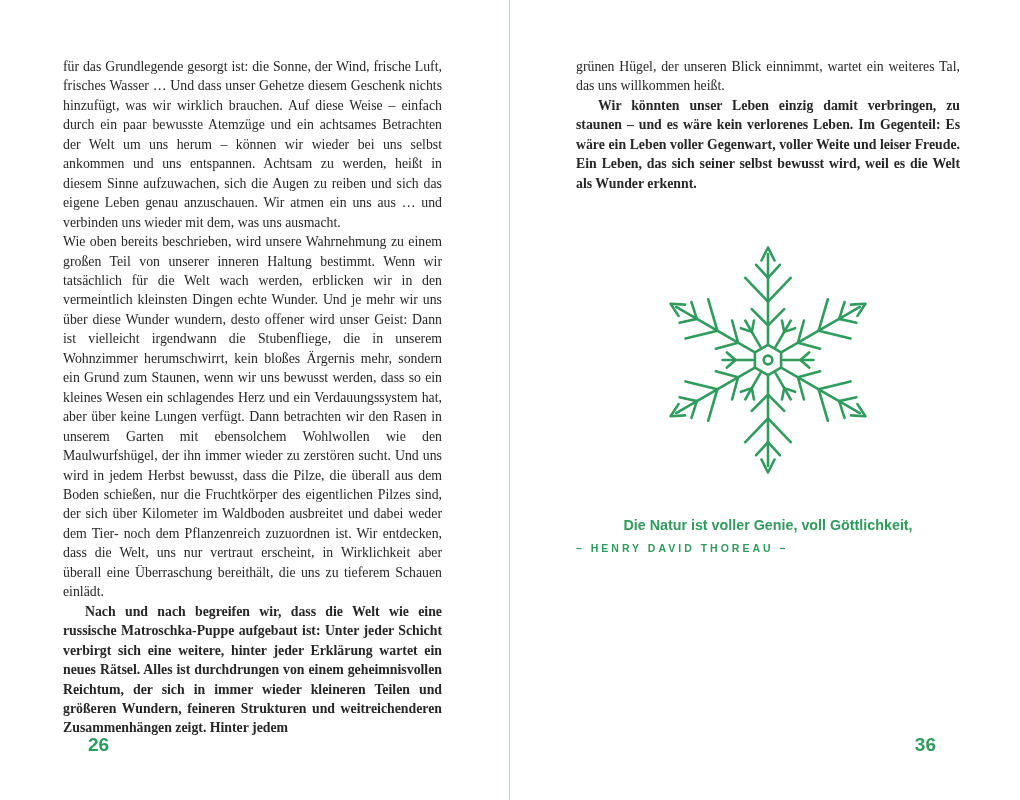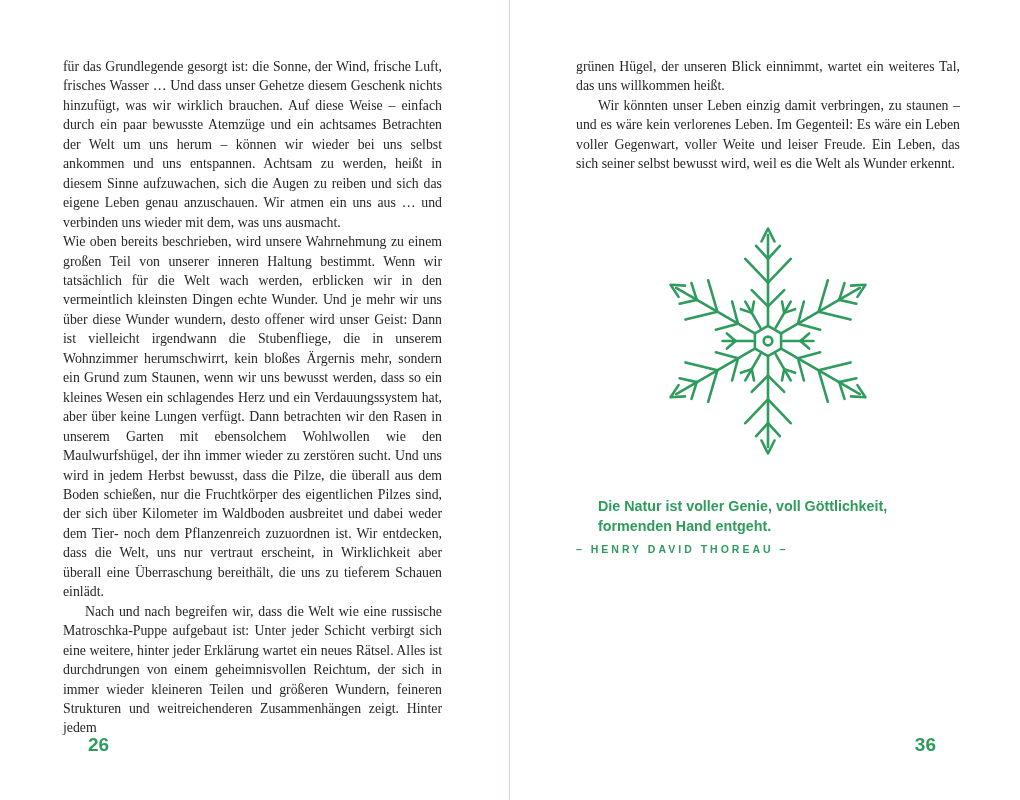--- a/index.html
+++ b/index.html
@@ -30,41 +30,41 @@
   }
   .page-left  { padding: 57px 68px 0 63px; border-radius: 19px; }
   .page-right { padding: 57px 60px 0 66px; }
 
   p.body {
     font-size: 13.8px;
     line-height: 19.45px;
     color: var(--ink);
     text-align: justify;
   }
-  p.indent { text-indent: 22px; }
+  p.indent { text-indent: 22px; font-weight: bold; }
 
   h2.section {
     font-family: "Liberation Sans", sans-serif;
     color: var(--green);
     font-size: 13.5px;
     letter-spacing: 1.6px;
     font-weight: 700;
     margin: 27px 0 19px 0;
   }
 
   .snowflake-wrap {
     display: flex;
     justify-content: center;
     margin-top: 46px;
   }
 
   .quote {
     margin: 34px auto 0 auto;
     max-width: 340px;
-    text-align: left;
+    text-align: center;
     font-family: "Liberation Sans", sans-serif;
     color: var(--green);
     font-weight: 700;
     font-size: 14.3px;
     line-height: 20px;
   }
   .attribution {
     margin-top: 7px;
     font-family: "Liberation Sans", sans-serif;
     color: var(--green);
@@ -135,20 +135,19 @@
           <use href="#sf-spike" transform="rotate(270)"></use>
           <use href="#sf-spike" transform="rotate(330)"></use>
           <path d="M0,-14 L12.1,-7 L12.1,7 L0,14 L-12.1,7 L-12.1,-7 Z"></path>
           <circle r="4"></circle>
         </g>
       </svg>
     </div>
 
     <div class="quote">
       <div>Die Natur ist voller Genie, voll Göttlichkeit,</div>
-      <div>formenden Hand entgeht.</div>
     </div>
     <div class="attribution">– HENRY DAVID THOREAU –</div>
 
     <div class="page-num page-num-right">36</div>
   </div>
 
 </div>
 
 </body></html>

